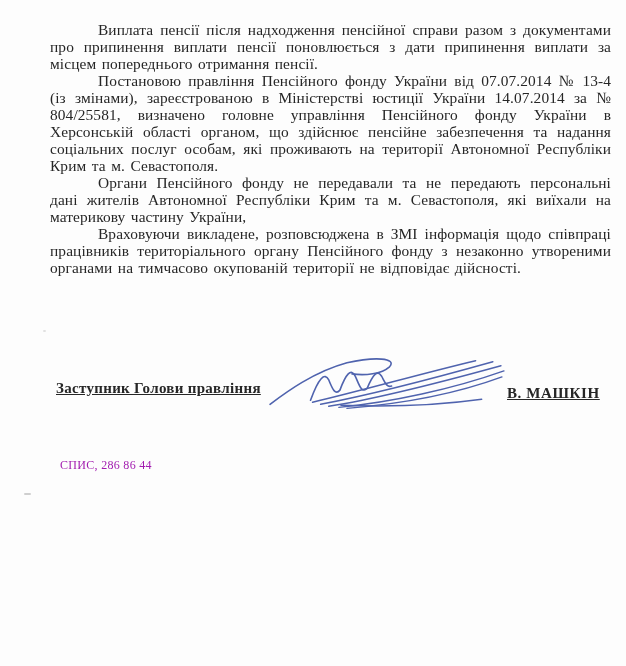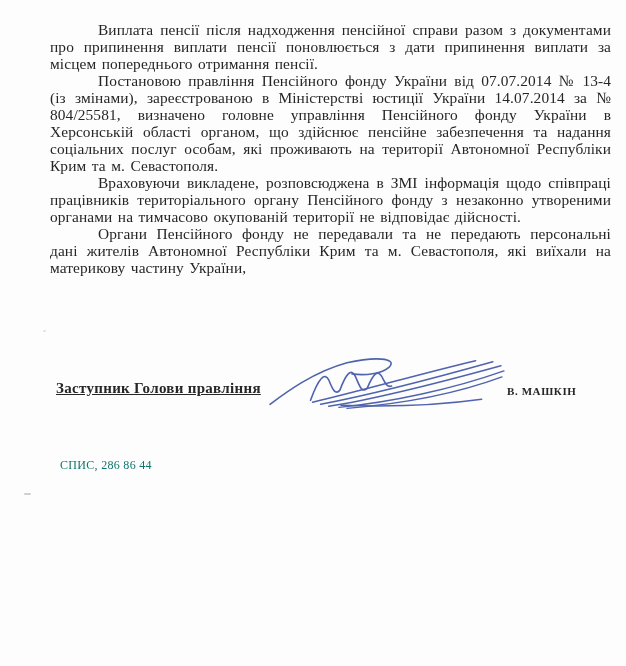--- a/index.html
+++ b/index.html
@@ -45,52 +45,53 @@
     position: absolute;
     left: 268px;
     top: 352px;
     width: 238px;
     height: 58px;
   }
   .sign-name {
     position: absolute;
     left: 507px;
     top: 385px;
-    font-size: 11px;
+    font-size: 15px;
     font-weight: bold;
     letter-spacing: 0.6px;
     white-space: nowrap;
+    text-decoration: underline;
   }
   .footer-note {
     position: absolute;
     left: 60px;
     top: 458px;
     font-size: 12px;
     letter-spacing: 0.3px;
-    color: #0f766e;
+    color: #a21caf;
     white-space: nowrap;
   }
   .scan-noise {
     position: absolute;
     background: #cfcfcf;
     border-radius: 1px;
   }
   .noise-1 { left: 24px; top: 493px; width: 7px; height: 2px; }
   .noise-2 { left: 43px; top: 330px; width: 3px; height: 2px; opacity: 0.6; }
 </style>
 </head>
 <body>
 
 <div class="page">
 
   <div class="body-text">
     <p>Виплата пенсії після надходження пенсійної справи разом з документами про припинення виплати пенсії поновлюється з дати припинення виплати за місцем попереднього отримання пенсії.</p>
     <p>Постановою правління Пенсійного фонду України від 07.07.2014 № 13-4 (із змінами), зареєстрованою в Міністерстві юстиції України 14.07.2014 за № 804/25581, визначено головне управління Пенсійного фонду України в Херсонській області органом, що здійснює пенсійне забезпечення та надання соціальних послуг особам, які проживають на території Автономної Республіки Крим та м. Севастополя.</p>
+    <p>Органи Пенсійного фонду не передавали та не передають персональні дані жителів Автономної Республіки Крим та м. Севастополя, які виїхали на материкову частину України,</p>
     <p>Враховуючи викладене, розповсюджена в ЗМІ інформація щодо співпраці працівників територіального органу Пенсійного фонду з незаконно утвореними органами на тимчасово окупованій території не відповідає дійсності.</p>
-    <p>Органи Пенсійного фонду не передавали та не передають персональні дані жителів Автономної Республіки Крим та м. Севастополя, які виїхали на материкову частину України,</p>
   </div>
 
   <span class="sign-title">Заступник Голови правління</span>
 
   <svg class="signature-svg" viewBox="0 0 235 54" fill="none" stroke-linecap="round" stroke-linejoin="round">
     <path stroke-width="1.6" d="M2,50 C18,38 45,18 78,9 C105,3 128,4 120,13 C112,20 96,22 83,20" stroke="#4f63ae"></path>
     <path stroke-width="1.6" d="M42,46 C50,24 56,18 60,26 C63,33 66,42 71,36 C77,20 82,14 86,22 C90,30 92,40 98,34 C104,20 108,16 112,22 C115,27 117,34 122,32" stroke="#4f63ae"></path>
     <path stroke-width="1.5" d="M44,48 C95,36 150,20 205,7" stroke="#4f63ae"></path>
     <path stroke-width="1.5" d="M52,50 C105,40 165,24 222,8" stroke="#4f63ae"></path>
     <path stroke-width="1.5" d="M60,52 C112,44 172,28 230,12" stroke="#4f63ae"></path>

